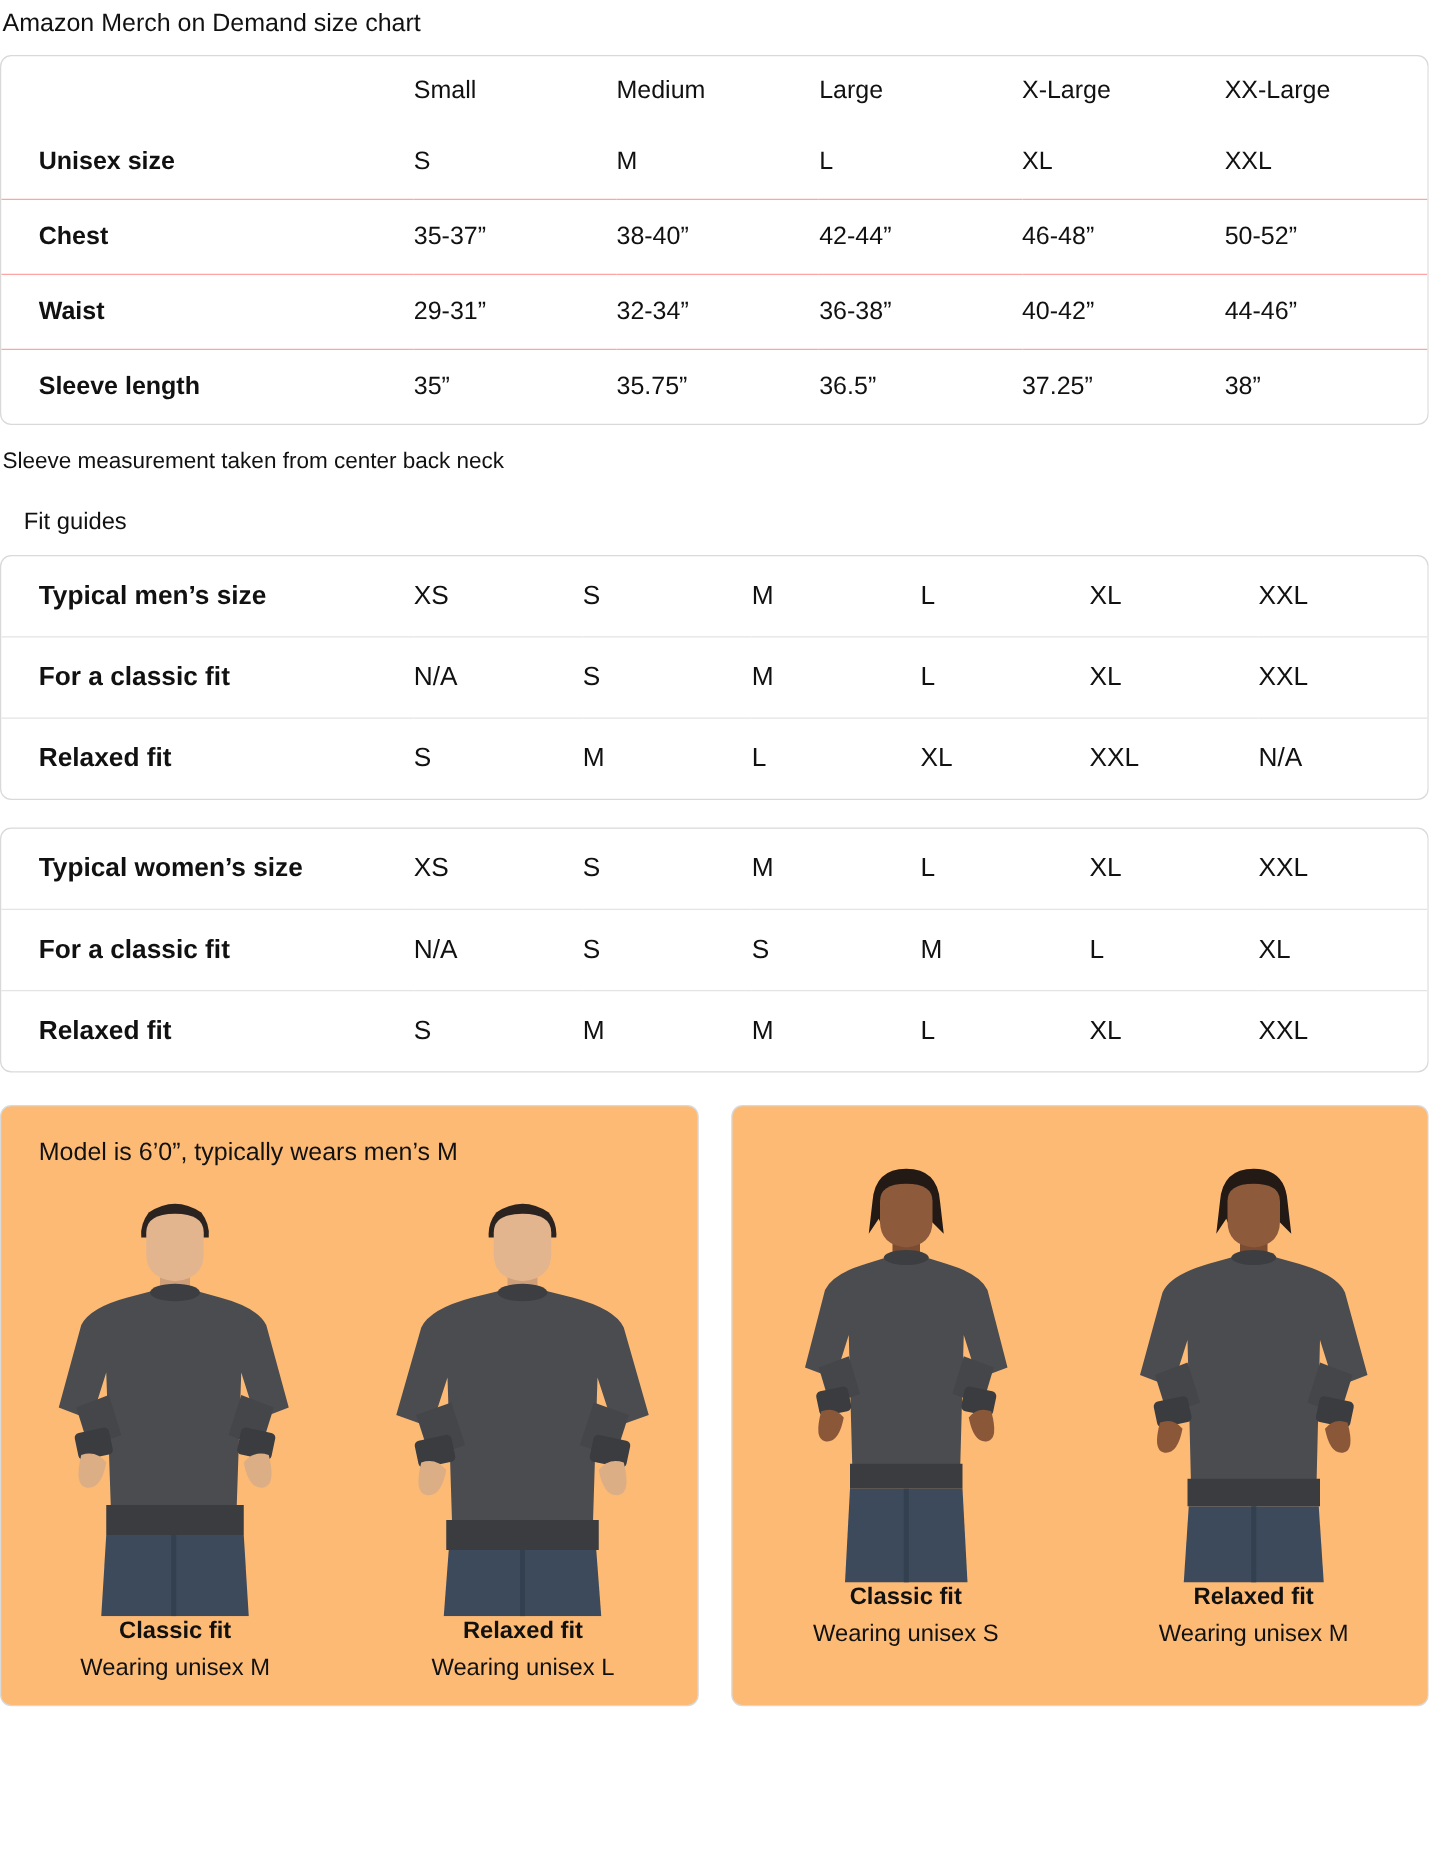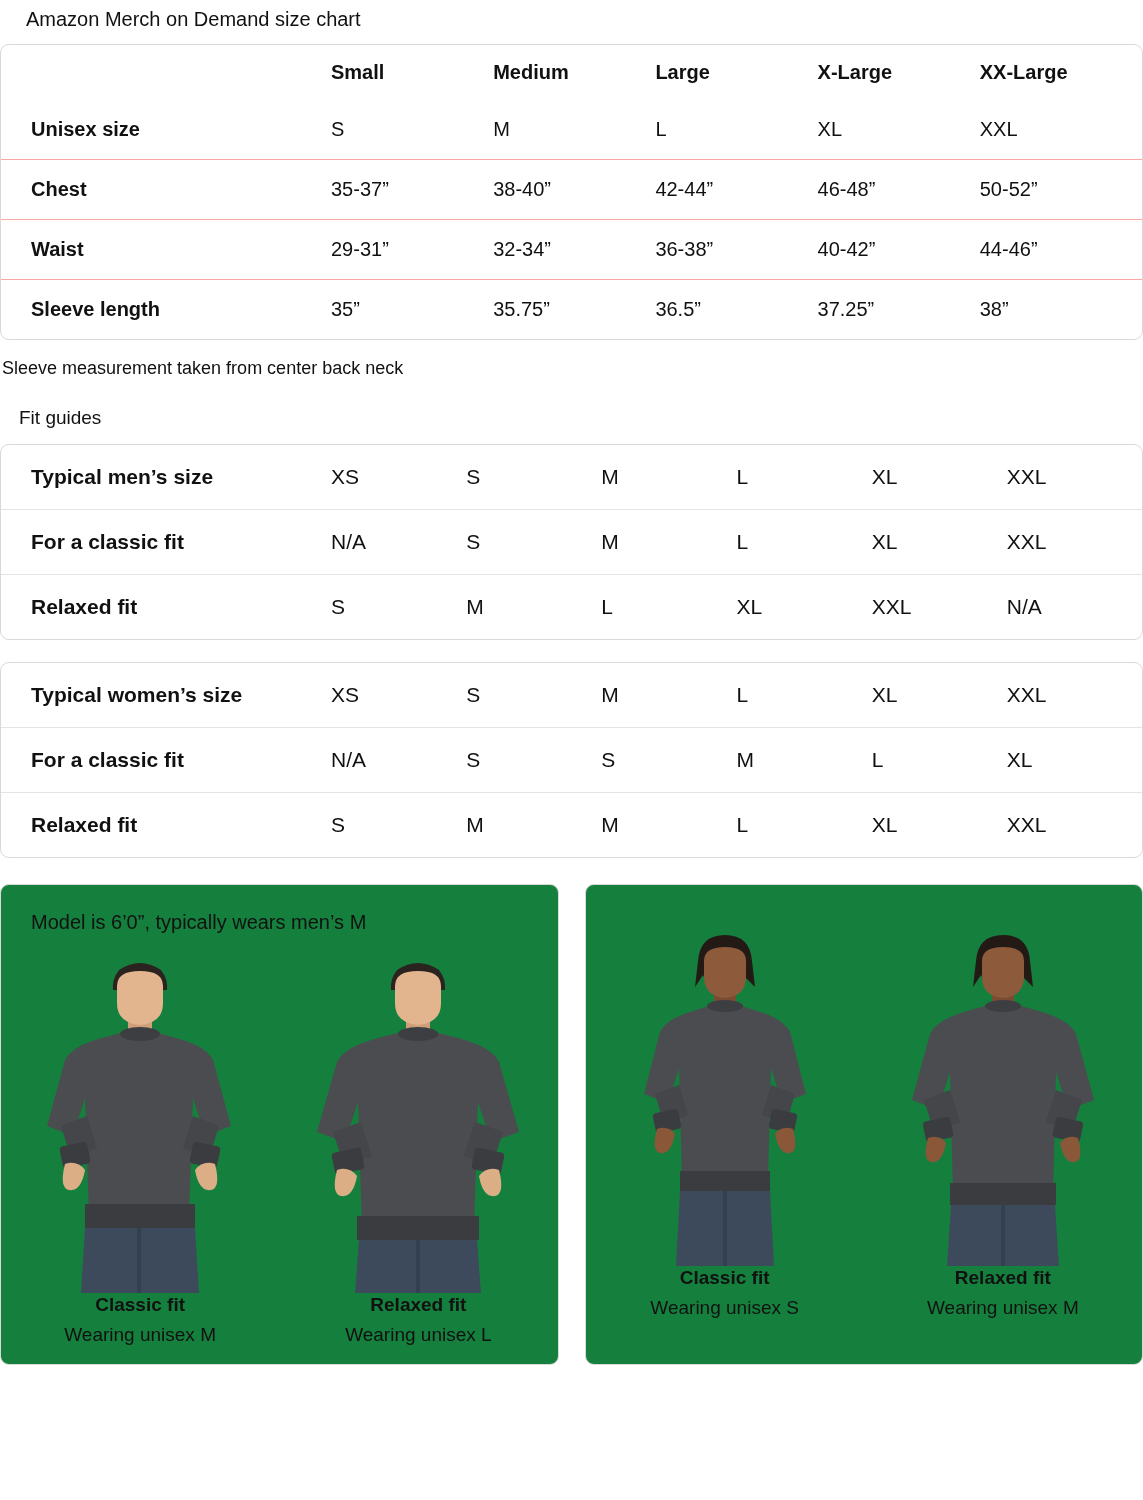--- a/index.html
+++ b/index.html
@@ -17,21 +17,20 @@
   .page {
     width: 1143px;
     box-sizing: border-box;
     padding: 0 0 10px 0;
   }
   .title {
     font-size: 20px;
     line-height: 26px;
     color: #111;
     padding: 6px 0 12px 2px;
-    margin-left: 24px;
   }
   .card {
     border: 1px solid #d9d9d9;
     border-radius: 9px;
     margin: 0 0 0 0;
     overflow: hidden;
     background: #fff;
   }
   table {
     border-collapse: collapse;
@@ -49,21 +48,21 @@
   .size-table tr:last-child td {
     border-bottom: none;
   }
   .size-table .rowhead {
     font-weight: bold;
     padding-left: 30px;
     width: 300px;
   }
   .size-table .colhead {
     color: #111;
-    font-weight: bold;
+    font-weight: normal;
   }
   .size-table td.cell {
     padding-left: 0;
   }
   .size-table thead td {
     padding-top: 16px;
     padding-bottom: 16px;
   }
   .note {
     font-size: 18px;
@@ -97,21 +96,21 @@
     display: flex;
     gap: 26px;
     margin-top: 26px;
   }
   .model-card {
     border: 1px solid #d9d9d9;
     border-radius: 9px;
     flex: 1 1 0;
     box-sizing: border-box;
     padding: 22px 0 18px 0;
-    background: #15803d;
+    background: #fdba74;
   }
   .model-card-title {
     font-size: 20px;
     padding: 4px 0 0 30px;
     color: #111;
   }
   .figures {
     display: flex;
     justify-content: space-around;
     align-items: flex-end;

